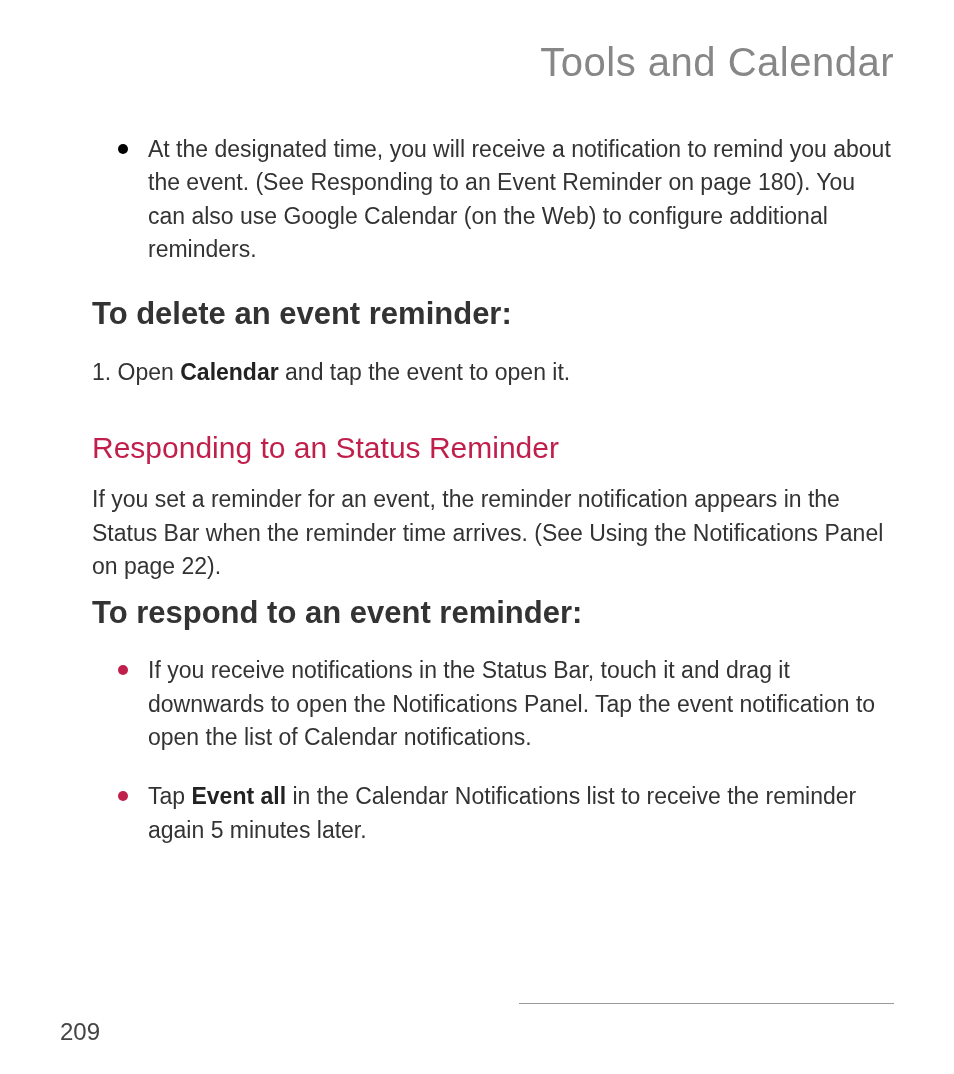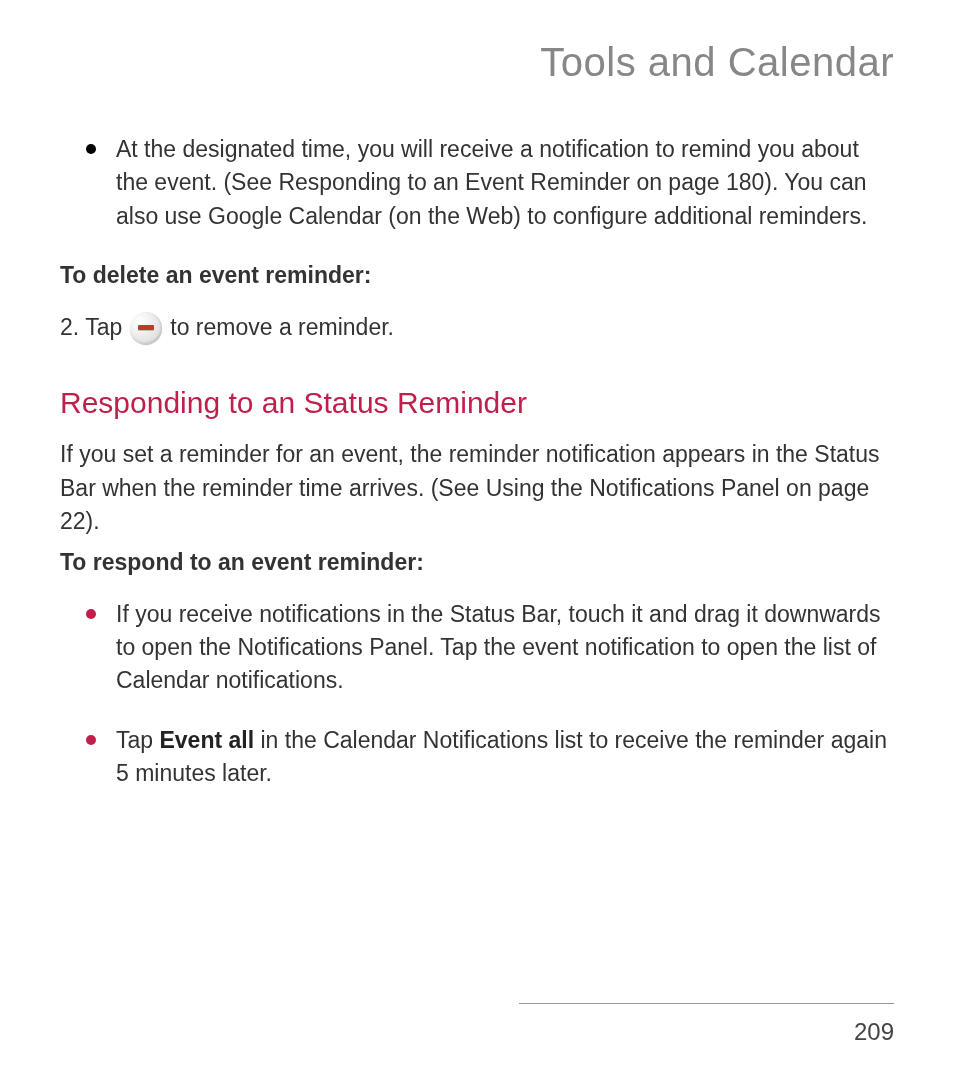--- a/index.html
+++ b/index.html
@@ -7,21 +7,21 @@
     padding: 0;
     width: 954px;
     height: 1074px;
     background: #fff;
     font-family: "Helvetica Neue", Helvetica, Arial, sans-serif;
     color: #3a3a3a;
     font-weight: 300;
   }
   .page {
     box-sizing: border-box;
-    padding: 40px 60px 0 60px;
+    padding: 40px 60px 0 92px;
     position: relative;
     height: 100%;
   }
   .header-title {
     text-align: right;
     font-size: 40px;
     color: #878787;
     font-weight: 300;
     letter-spacing: 0.5px;
     margin-bottom: 48px;
@@ -47,21 +47,21 @@
   }
   .bullet-row .dot.red {
     background: #c01f4b;
   }
   .bullet-row .txt {
     flex: 1 1 auto;
   }
   .subhead {
     font-weight: 600;
     margin: 8px 0 18px 0;
-    font-size: 23px;
+    font-size: 31px;
     color: #333;
   }
   .numline {
     margin-bottom: 18px;
     font-size: 23px;
     line-height: 1.5;
   }
   .num-with-icon {
     display: flex;
     align-items: center;
@@ -99,21 +99,20 @@
     bottom: 28px;
     right: 60px;
     left: 60px;
   }
   .footer-line {
     border-top: 1px solid #999;
     margin-left: 55%;
     margin-bottom: 14px;
   }
   .page-num {
-    text-align: right;
     font-size: 24px;
     color: #444;
     font-weight: 300;
   }
 </style>
 </head>
 <body>
 
 <div class="page">
 
@@ -121,26 +120,24 @@
 
   <div class="body">
 
     <div class="bullet-row">
       <div class="dot"></div>
       <div class="txt">At the designated time, you will receive a notification to remind you about the event. (See Responding to an Event Reminder on page 180). You can also use Google Calendar (on the Web) to configure additional reminders.</div>
     </div>
 
     <div class="subhead">To delete an event reminder:</div>
 
+    <div class="numline">
+      <span>1. Open </span><span class="bold">Calendar</span><span> and tap the event to open it.</span>
+    </div>
 
-    <div class="numline num-with-icon">
-      <span>2. Tap </span>
-      <span class="remove-icon"></span>
-      <span> to remove a reminder.</span>
-    </div>
 
     <div class="section-title">Responding to an Status Reminder</div>
 
     <div class="para">If you set a reminder for an event, the reminder notification appears in the Status Bar when the reminder time arrives. (See Using the Notifications Panel on page 22).</div>
 
     <div class="subhead">To respond to an event reminder:</div>
 
     <div class="bullet-row">
       <div class="dot red"></div>
       <div class="txt">If you receive notifications in the Status Bar, touch it and drag it downwards to open the Notifications Panel. Tap the event notification to open the list of Calendar notifications.</div>

